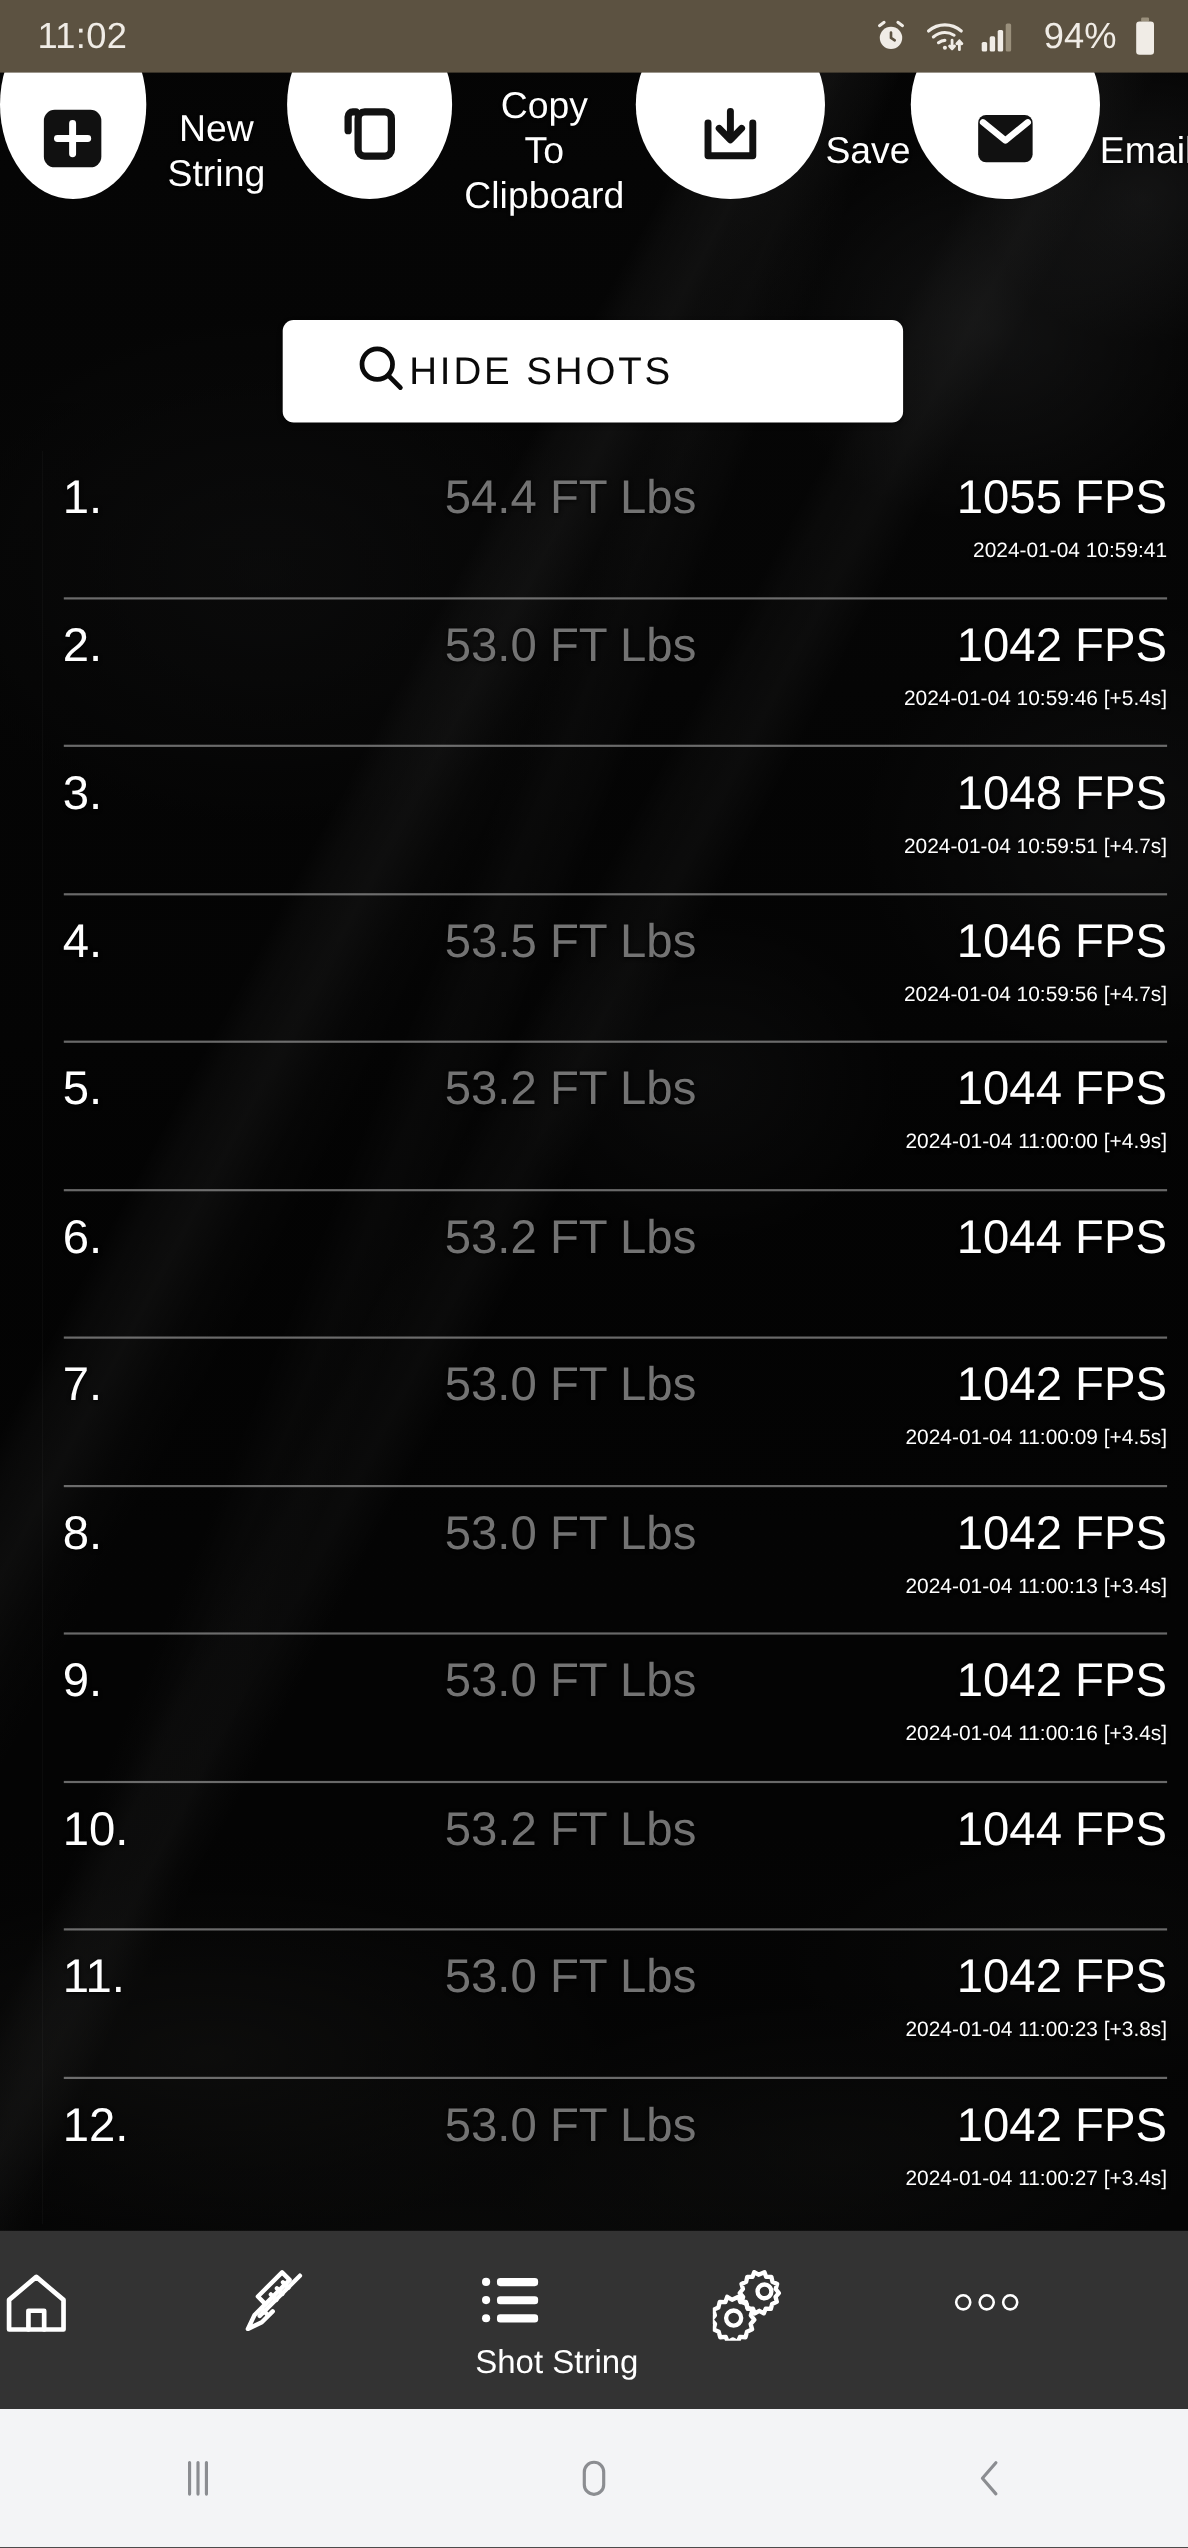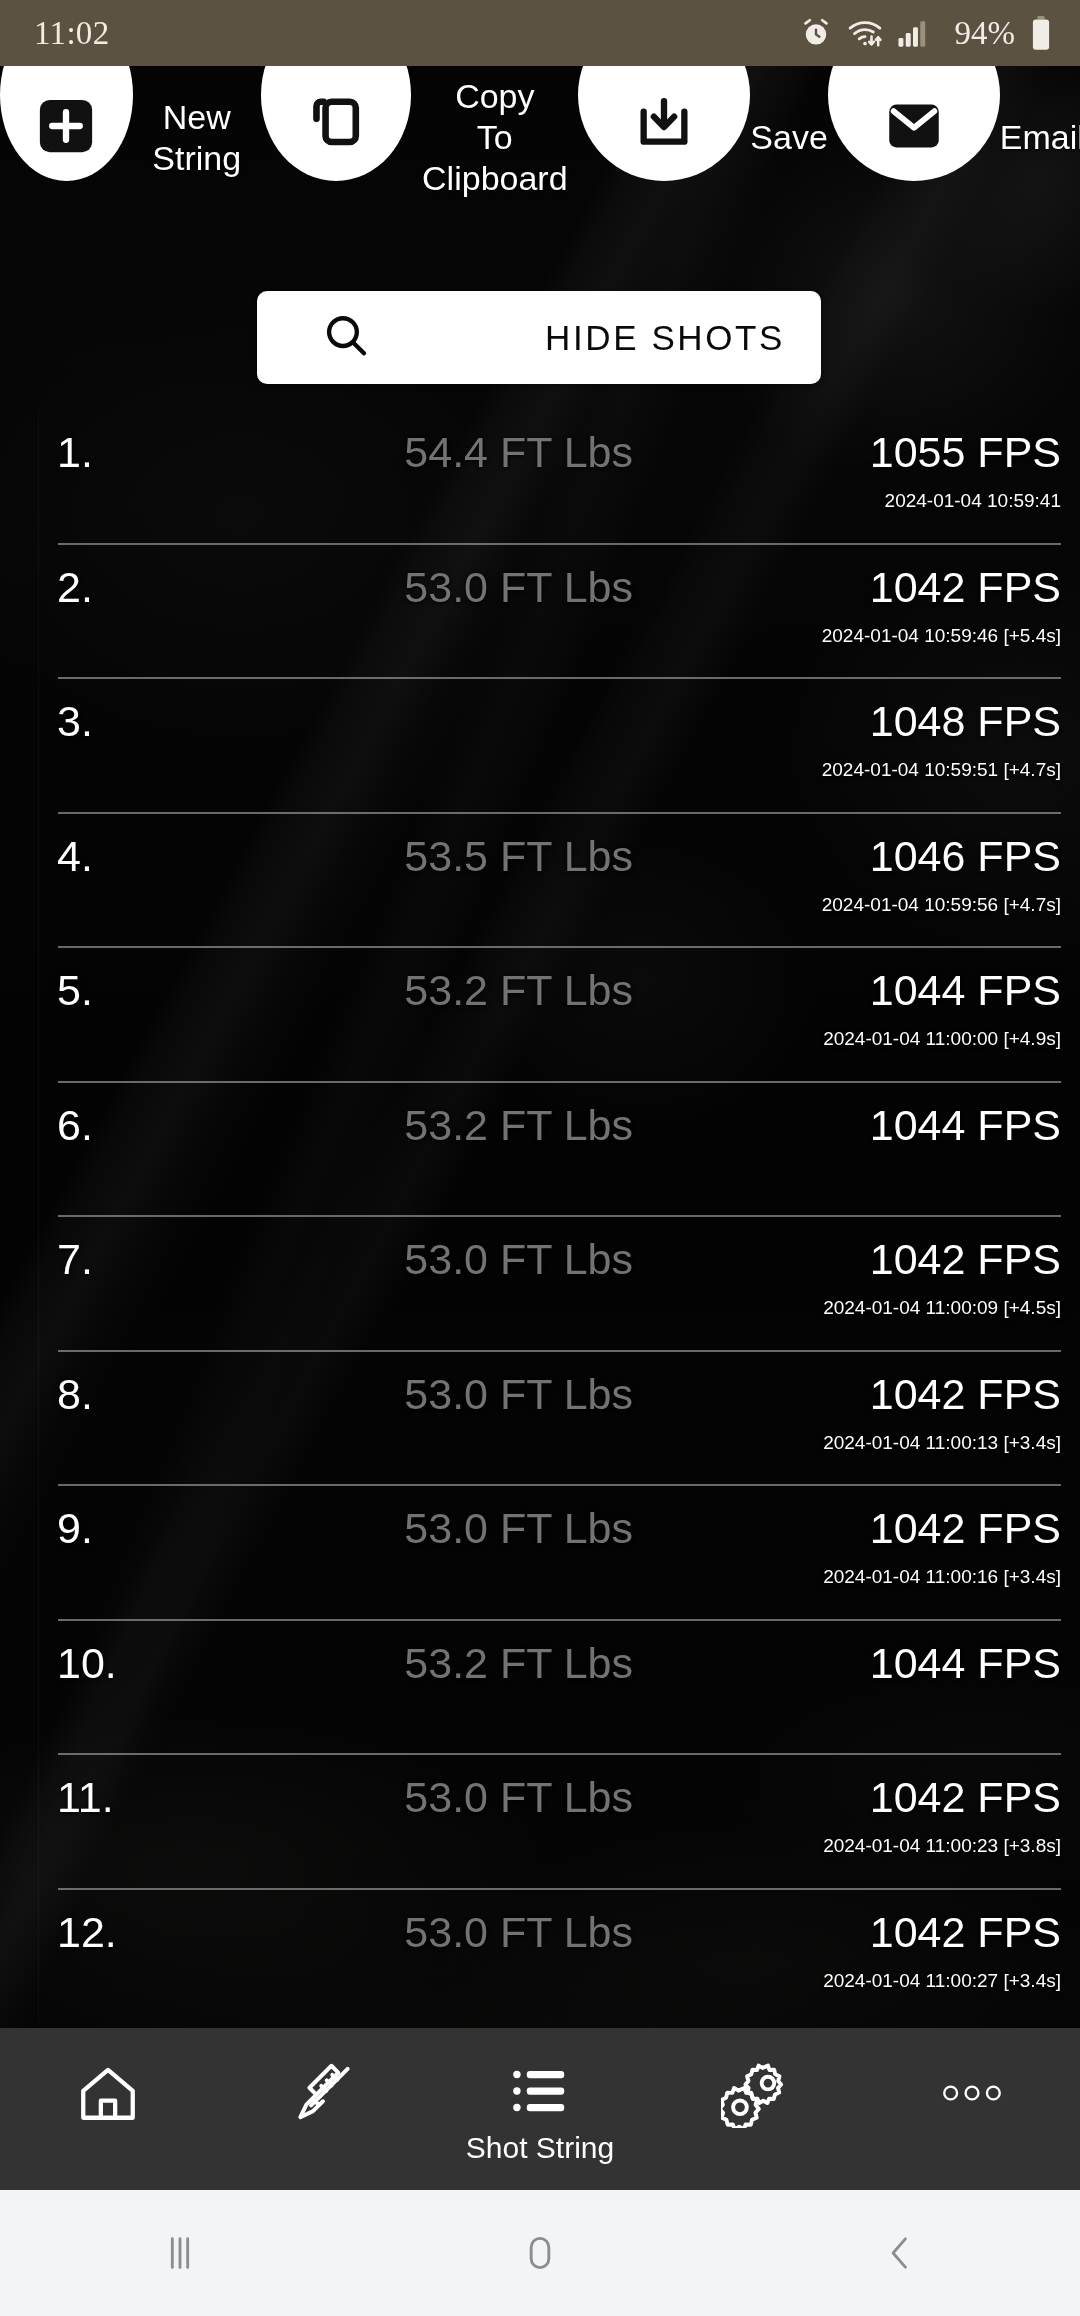--- a/index.html
+++ b/index.html
@@ -50,21 +50,20 @@
   .statusbar {
     position: absolute;
     top: 0; left: 0;
     width: 1080px;
     height: 66px;
     background: #5c5241;
     display: flex;
     align-items: center;
     padding: 0 28px 0 34px;
     z-index: 40;
-    font-family: Liberation Serif, serif;
   }
   .status-clock {
     color: #f0ece6;
     font-size: 33px;
     letter-spacing: .3px;
   }
   .status-right {
     margin-left: auto;
     display: flex;
     align-items: center;
@@ -123,21 +122,21 @@
     background: #ffffff;
     border-radius: 10px;
     display: flex;
     align-items: center;
     z-index: 20;
     box-shadow: 0 2px 5px rgba(0,0,0,.4);
   }
   .hide-shots .mag { margin-left: 63px; display: block; }
   .hide-shots-label {
     flex: 1;
-    text-align: right;
+    text-align: left;
     color: #0a0a0a;
     font-size: 35px;
     letter-spacing: 2.6px;
     padding-right: 36px;
   }
 
   
   .shot-list {
     position: absolute;
     top: 410px;
@@ -212,21 +211,21 @@
     width: 1080px;
     height: 162px;
     background: #333333;
     display: flex;
     z-index: 30;
   }
   .nav-item {
     flex: 1;
     display: flex;
     flex-direction: column;
-    align-items: center;
+    align-items: flex-start;
     justify-content: center;
     padding-top: 4px;
   }
   .nav-item svg { display: block; }
   .nav-label {
     color: #ffffff;
     font-size: 30px;
     margin-top: 7px;
   }
   .nav-spacer { height: 37px; }

